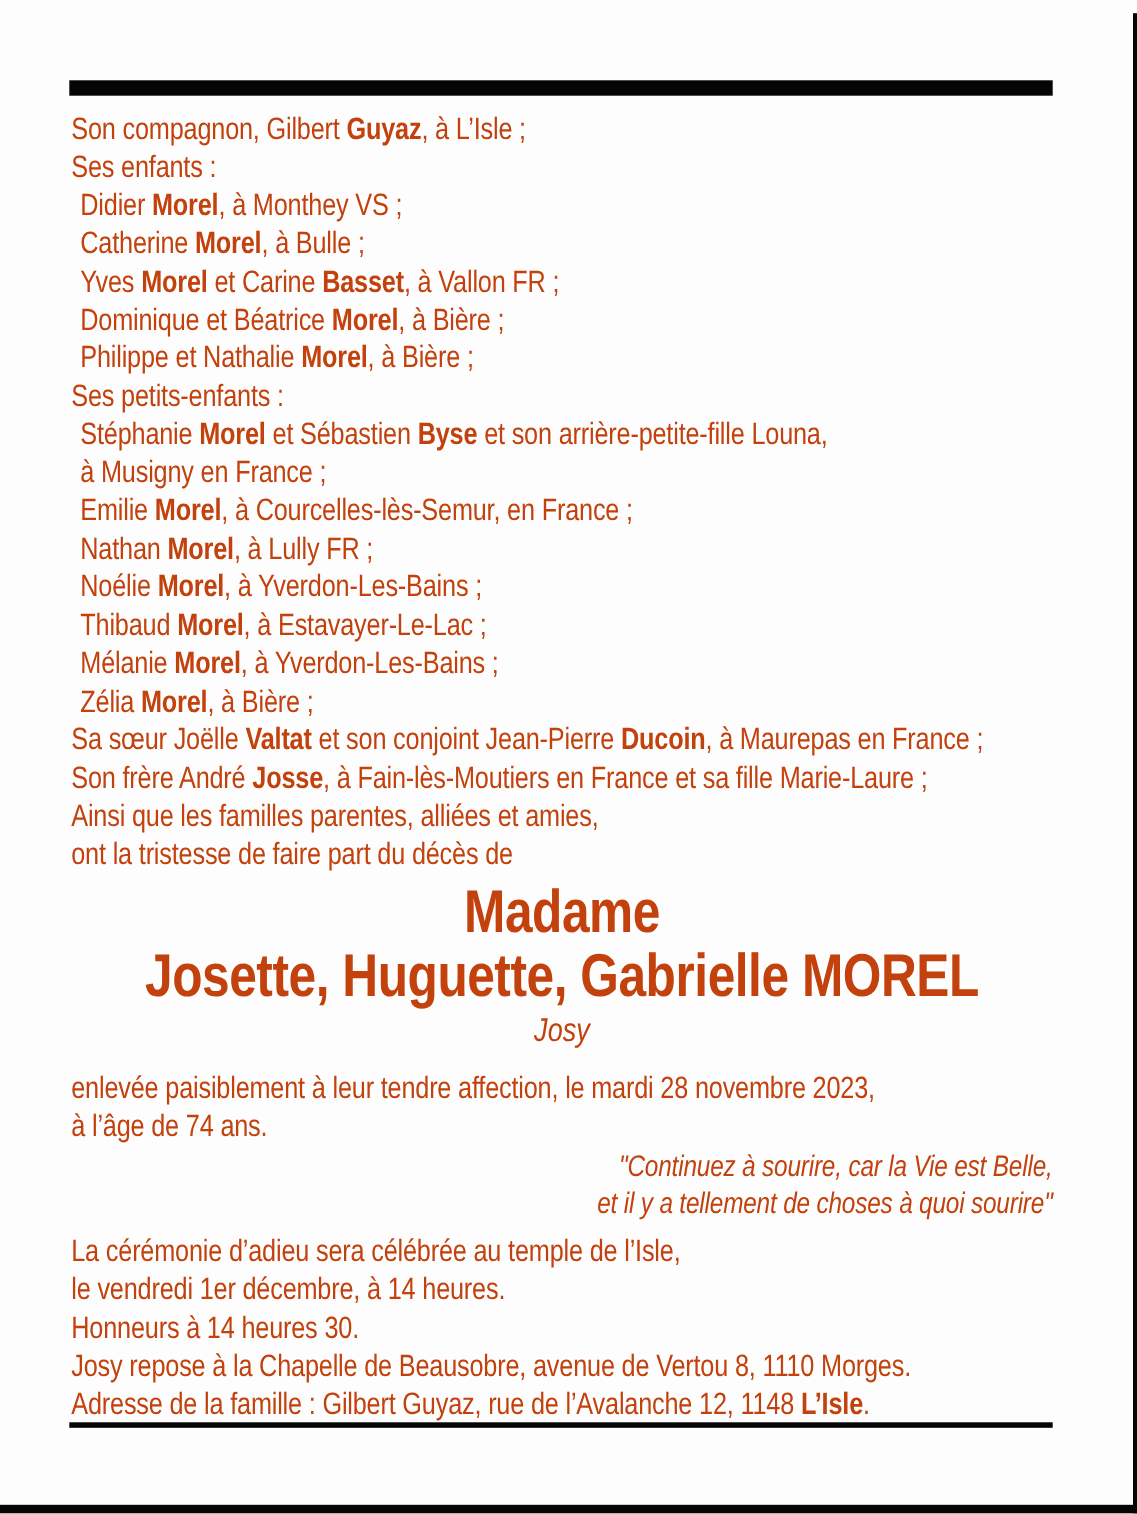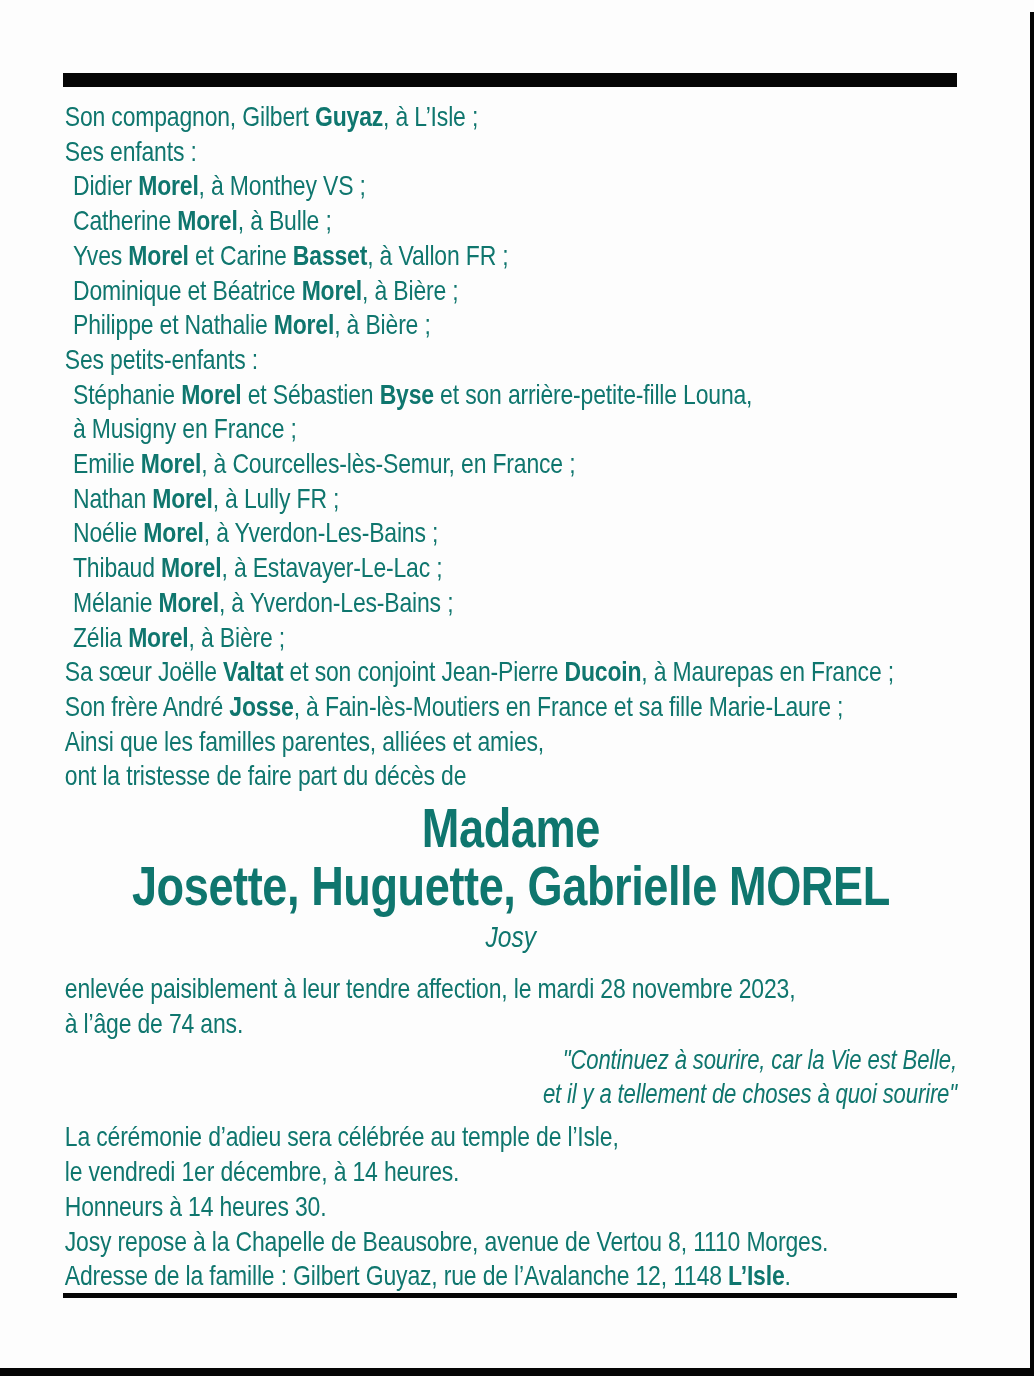--- a/index.html
+++ b/index.html
@@ -6,21 +6,21 @@
     margin: 0; padding: 0;
     width: 1034px; height: 1376px;
     overflow: hidden;
     background: #ffffff;
   }
   .page {
     position: absolute; left: 0; top: 0;
     width: 1034px; height: 1376px;
     background: #fdfdfd;
     font-family: "Liberation Sans", sans-serif;
-    color: #0f766e;
+    color: #c2410c;
     overflow: hidden;
   }
   .top-bar {
     position: absolute; left: 63px; top: 73px;
     width: 894px; height: 14px; background: #050505;
   }
   .bottom-rule {
     position: absolute; left: 63px; top: 1293px;
     width: 894px; height: 5px; background: #050505;
   }

